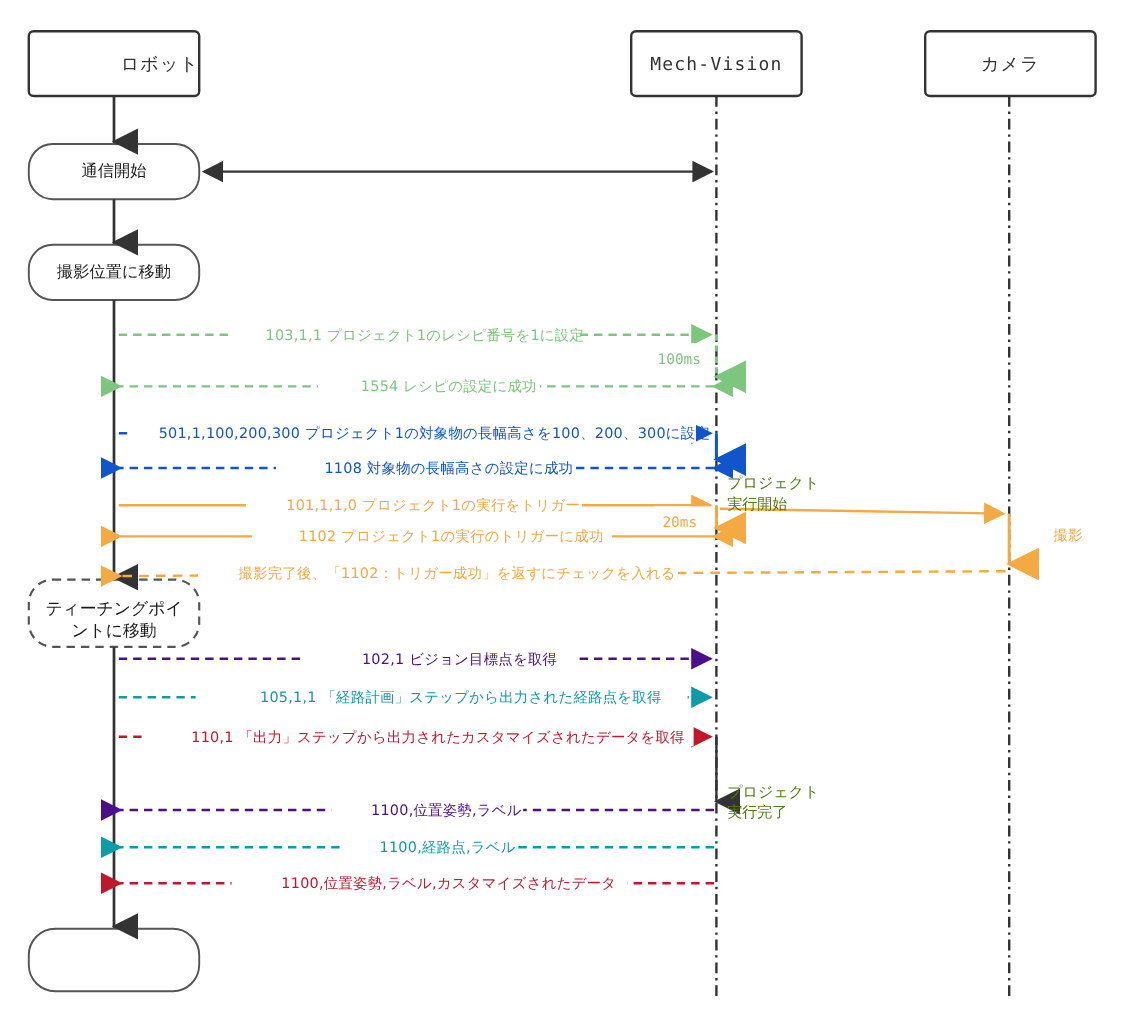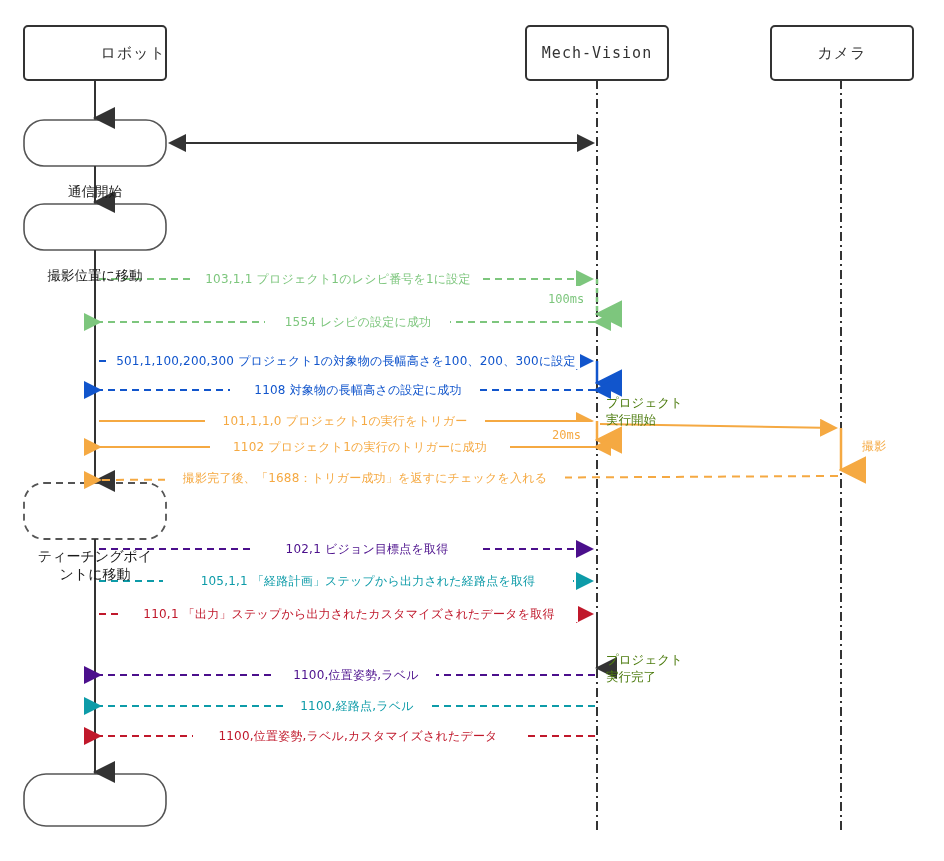--- a/index.html
+++ b/index.html
@@ -1,22 +1,22 @@
 <!DOCTYPE html>
 <html><head>
 <meta charset="utf-8">
 <style>
   html,body{margin:0;padding:0;background:#ffffff;}
   body{font-family:"DejaVu Sans","Liberation Sans",sans-serif;}
   #stage{position:relative;width:944px;height:861px;overflow:hidden;background:#fff;}
   #diagram{position:absolute;left:0;top:0;}
   .lbl{position:absolute;white-space:nowrap;font-family:"DejaVu Sans","Liberation Sans",sans-serif;}
   .actor-label{font-size:15px;color:#333333;letter-spacing:1px;}
-  .node-label{font-size:13.5px;color:#1a1a1a;text-align:center;line-height:18px;margin-top:48px;}
-  .msg-label{font-size:12px;letter-spacing:0.2px;}
+  .node-label{font-size:13.5px;color:#1a1a1a;text-align:center;line-height:18px;}
+  .msg-label{font-size:12px;letter-spacing:0.2px;padding-left:16px;}
   .note-label{font-size:12.5px;color:#4d7c0f;line-height:17px;text-align:center;}
   .time-label{font-size:12px;}
 </style>
 </head>
 <body>
 
 <div id="stage">
   <svg id="diagram" width="944" height="861" xmlns="http://www.w3.org/2000/svg">
     <defs>
       <marker id="ah-default" markerWidth="9" markerHeight="9" refX="8" refY="4.5" orient="auto">
@@ -175,21 +175,21 @@
   <div class="lbl node-label" style="left:24px;top:218px;width:142px;">撮影位置に移動</div>
   <div class="lbl node-label" style="left:24px;top:500px;width:142px;white-space:pre-line;font-size:14px;font-family:Liberation Mono, monospace;">ティーチングポイ
 ントに移動</div>
 
   <div class="lbl msg-label" style="left:0;top:271px;width:676px;text-align:center;color:#7DC67D;">103,1,1 プロジェクト1のレシピ番号を1に設定</div>
   <div class="lbl msg-label" style="left:0;top:314px;width:716px;text-align:center;color:#7DC67D;">1554 レシピの設定に成功</div>
   <div class="lbl msg-label" style="left:0;top:353px;width:692px;text-align:center;color:#1155CC;">501,1,100,200,300 プロジェクト1の対象物の長幅高さを100、200、300に設定</div>
   <div class="lbl msg-label" style="left:0;top:382px;width:716px;text-align:center;color:#1155CC;">1108 対象物の長幅高さの設定に成功</div>
   <div class="lbl msg-label" style="left:0;top:413px;width:690px;text-align:center;color:#F5A942;">101,1,1,0 プロジェクト1の実行をトリガー</div>
   <div class="lbl msg-label" style="left:0;top:439px;width:720px;text-align:center;color:#F5A942;">1102 プロジェクト1の実行のトリガーに成功</div>
-  <div class="lbl msg-label" style="left:0;top:470px;width:730px;text-align:center;color:#F5A942;">撮影完了後、「1688：トリガー成功」を返すにチェックを入れる</div>
+  <div class="lbl msg-label" style="left:0;top:470px;width:730px;text-align:center;color:#F5A942;">撮影完了後、「1102：トリガー成功」を返すにチェックを入れる</div>
   <div class="lbl msg-label" style="left:0;top:541px;width:734px;text-align:center;color:#4B0F8C;">102,1 ビジョン目標点を取得</div>
   <div class="lbl msg-label" style="left:0;top:573px;width:736px;text-align:center;color:#0D9BA8;">105,1,1 「経路計画」ステップから出力された経路点を取得</div>
   <div class="lbl msg-label" style="left:0;top:606px;width:698px;text-align:center;color:#C0182B;">110,1 「出力」ステップから出力されたカスタマイズされたデータを取得</div>
   <div class="lbl msg-label" style="left:0;top:667px;width:712px;text-align:center;color:#4B0F8C;">1100,位置姿勢,ラベル</div>
   <div class="lbl msg-label" style="left:0;top:698px;width:714px;text-align:center;color:#0D9BA8;">1100,経路点,ラベル</div>
   <div class="lbl msg-label" style="left:0;top:728px;width:716px;text-align:center;color:#C0182B;">1100,位置姿勢,ラベル,カスタマイズされたデータ</div>
 
   <div class="lbl time-label" style="left:548px;top:292px;color:#7DC67D;font-family:'DejaVu Sans Mono','Liberation Mono',monospace;">100ms</div>
   <div class="lbl time-label" style="left:552px;top:428px;color:#F5A942;font-family:'DejaVu Sans Mono','Liberation Mono',monospace;">20ms</div>
   <div class="lbl note-label" style="left:606px;top:394px;white-space:pre-line;text-align:left;">プロジェクト

